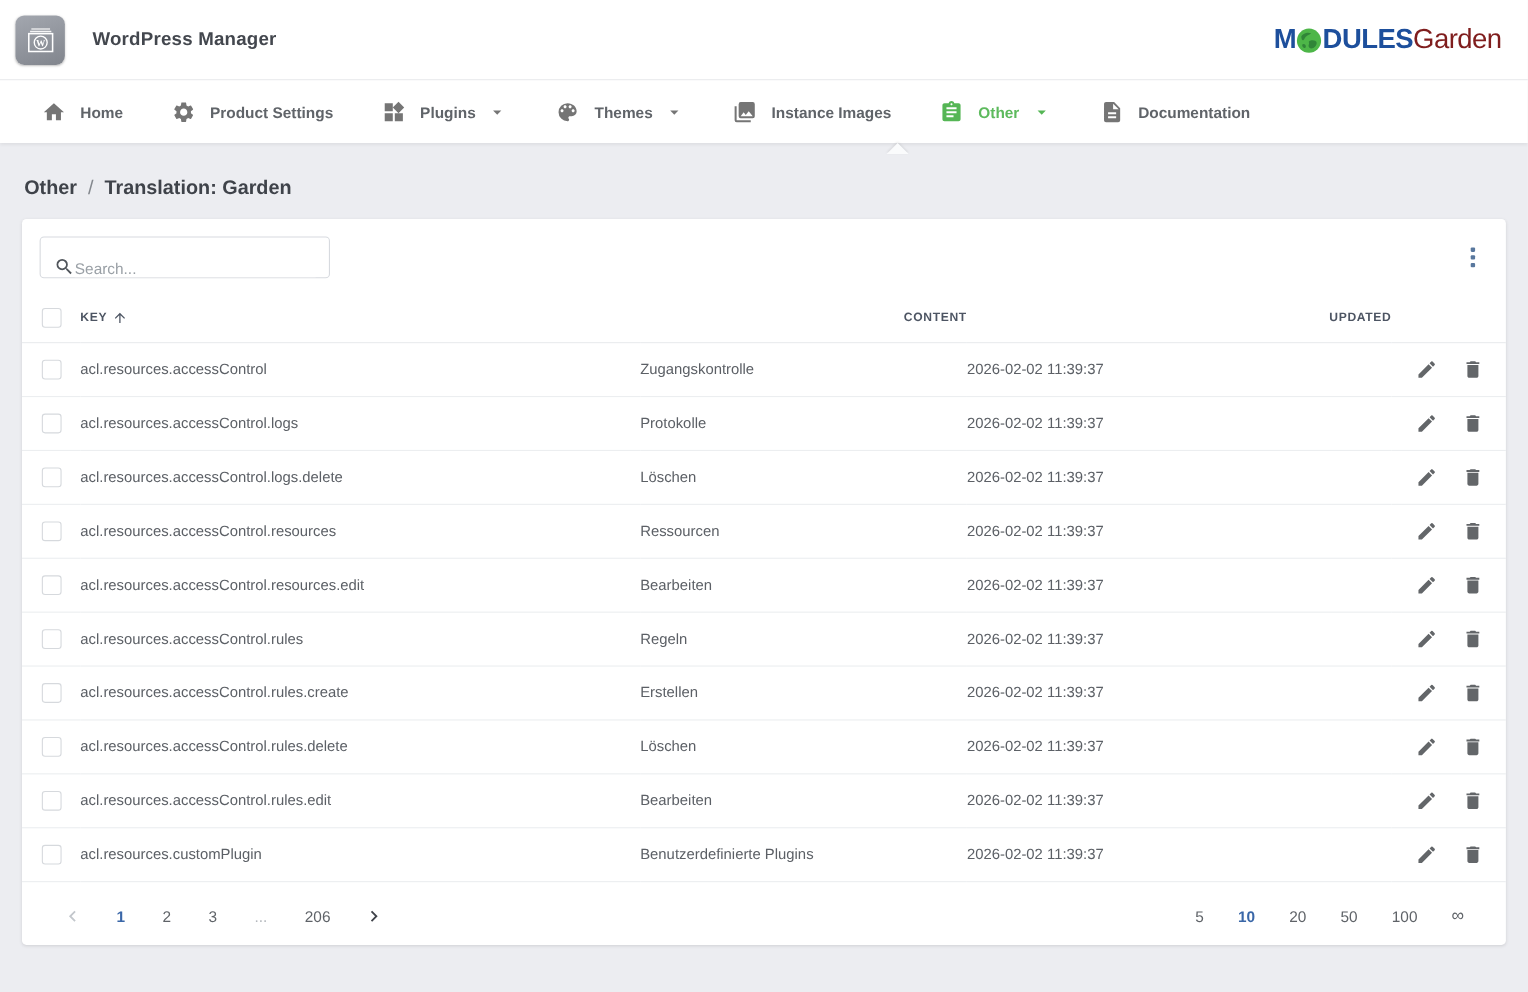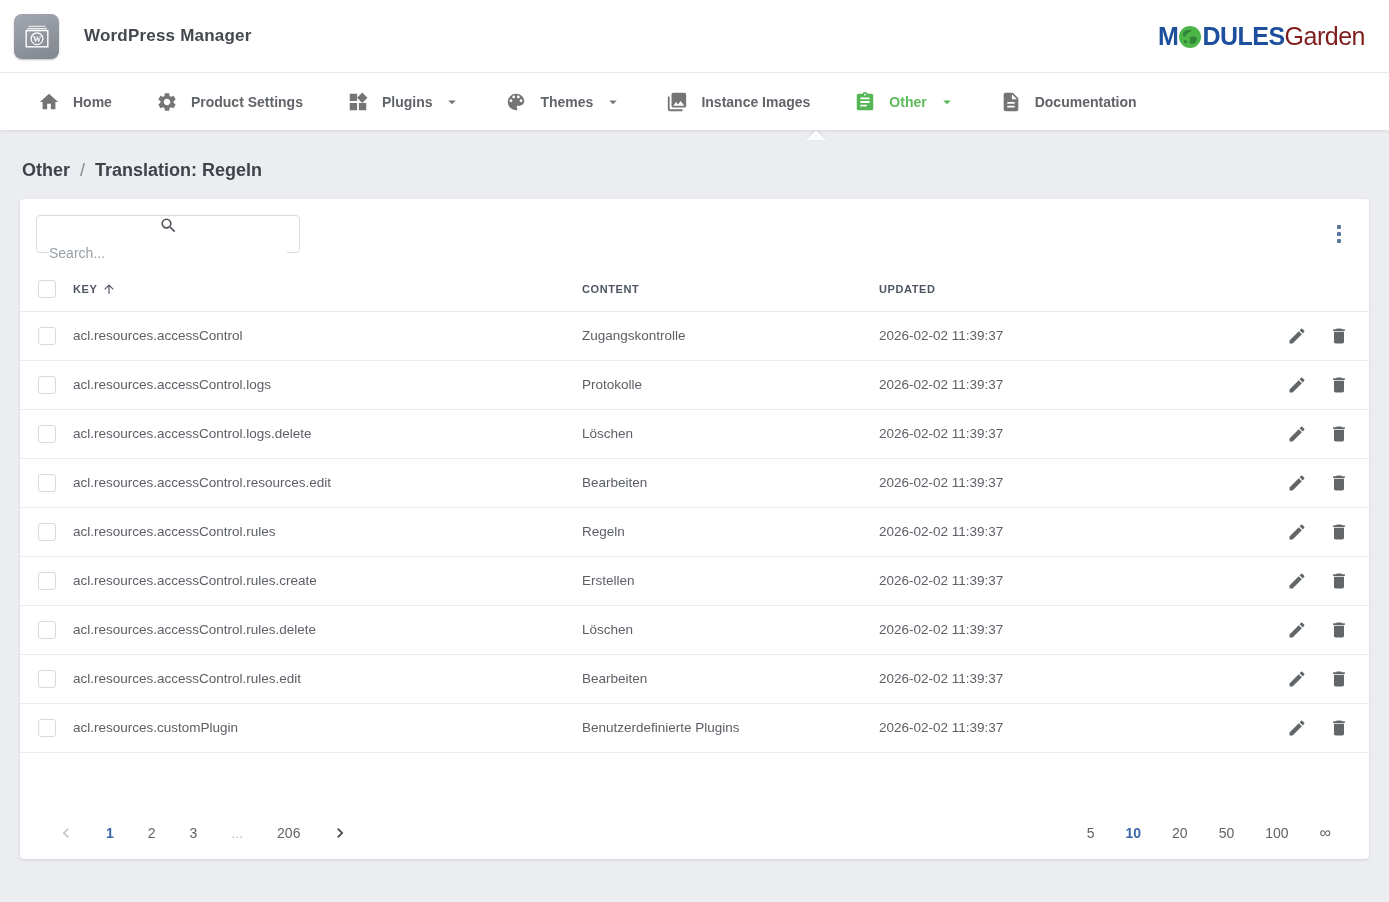--- a/index.html
+++ b/index.html
@@ -57,38 +57,38 @@
 
   .card {
     margin-top:18px; background:#fff; border-radius:4px;
     box-shadow:0 1px 3px rgba(60,64,67,.16);
     height:660px; display:flex; flex-direction:column;
   }
 
   
   .card-toolbar { display:flex; align-items:center; padding:16px 22px 14px 16px; }
   .search-box {
-    display:flex; align-items:center; width:264px; height:38px;
-    border:1px solid #d7dadf; border-radius:4px; padding:0 12px; gap:10px;flex-direction:column;
+    display:flex; align-items:flex-end; width:264px; height:38px;
+    border:1px solid #d7dadf; border-radius:4px; padding:0 12px; 
   }
   .search-box svg { color:#50555b; flex:none; }
   .search-box input {
     border:none; outline:none; width:100%; font-size:14px;
     font-family:"Liberation Sans", sans-serif; color:#3f434a;
   }
   .search-box input::placeholder { color:#9aa0a6; }
   .kebab { margin-left:auto; display:flex; flex-direction:column; gap:3px; padding:6px; cursor:pointer; }
   .kebab i { width:4px; height:4px; background:#58779d; border-radius:1px; }
 
   
   table { width:100%; border-collapse:collapse; table-layout:fixed; }
   col.c-check { width:53px; } col.c-key { width:509px; } col.c-content { width:297px; }
   col.c-actions { width:104px; }
   thead th {
-    text-align:left; font-size:11px; font-weight:700; color:#4d5563;
+    text-align:right; font-size:11px; font-weight:700; color:#4d5563;
     letter-spacing:.6px; height:44px; border-bottom:1px solid #e9ebee; padding:0;
   }
   thead .th-inner { display:flex; align-items:center; gap:5px; }
   .sort-arrow { color:#4d5563; display:flex; }
   tbody td { height:49px; border-bottom:1px solid #eceef0; font-size:13.5px; color:#5c6066; padding:0;margin-left:32px; }
   .checkbox {
     width:18px; height:18px; border:1.5px solid #d6d9dd; border-radius:3px;
     margin-left:18px; background:#fff; cursor:pointer;
   }
   td.actions-cell { text-align:right; padding-right:16px; white-space:nowrap; }
@@ -218,21 +218,21 @@
   </div>
 
   <div class="nav-notch"></div>
 </div>
 
 <div class="content">
 
   <div class="breadcrumb">
     <span>Other</span>
     <span class="sep">/</span>
-    <span>Translation: Regeln</span>
+    <span>Translation: Garden</span>
   </div>
 
   <div class="card">
 
     <div class="card-toolbar">
       <div class="search-box">
         <svg width="19" height="19" viewBox="0 0 24 24" fill="currentColor">
             <path d="M15.5 14h-.79l-.28-.27A6.47 6.47 0 0 0 16 9.5 6.5 6.5 0 1 0 9.5 16c1.61 0 3.09-.59 4.23-1.57l.27.28v.79l5 5L20.49 19l-5-5zm-6 0C7.01 14 5 11.99 5 9.5S7.01 5 9.5 5 14 7.01 14 9.5 11.99 14 9.5 14z"></path>
           </svg>
         <input type="text" placeholder="Search..." style="">
@@ -306,20 +306,37 @@
                   <path d="M6 19c0 1.1.9 2 2 2h8c1.1 0 2-.9 2-2V7H6v12zM19 4h-3.5l-1-1h-5l-1 1H5v2h14V4z"></path>
                 </svg>
               </span></td>
           </tr>
           <tr>
             <td>
               <div class="checkbox"></div>
             </td>
             <td><span>acl.resources.accessControl.logs.delete</span></td>
             <td><span>Löschen</span></td>
+            <td><span>2026-02-02 11:39:37</span></td>
+            <td class="actions-cell"><span class="icon-btn">
+                <svg width="20" height="20" viewBox="0 0 24 24" fill="currentColor">
+                  <path d="M3 17.25V21h3.75L17.81 9.94l-3.75-3.75L3 17.25zM20.71 7.04c.39-.39.39-1.02 0-1.41l-2.34-2.34a1 1 0 0 0-1.41 0l-1.83 1.83 3.75 3.75 1.83-1.83z"></path>
+                </svg>
+              </span><span class="icon-btn">
+                <svg width="20" height="20" viewBox="0 0 24 24" fill="currentColor">
+                  <path d="M6 19c0 1.1.9 2 2 2h8c1.1 0 2-.9 2-2V7H6v12zM19 4h-3.5l-1-1h-5l-1 1H5v2h14V4z"></path>
+                </svg>
+              </span></td>
+          </tr>
+          <tr>
+            <td>
+              <div class="checkbox"></div>
+            </td>
+            <td><span>acl.resources.accessControl.resources</span></td>
+            <td><span>Ressourcen</span></td>
             <td><span>2026-02-02 11:39:37</span></td>
             <td class="actions-cell"><span class="icon-btn">
                 <svg width="20" height="20" viewBox="0 0 24 24" fill="currentColor">
                   <path d="M3 17.25V21h3.75L17.81 9.94l-3.75-3.75L3 17.25zM20.71 7.04c.39-.39.39-1.02 0-1.41l-2.34-2.34a1 1 0 0 0-1.41 0l-1.83 1.83 3.75 3.75 1.83-1.83z"></path>
                 </svg>
               </span><span class="icon-btn">
                 <svg width="20" height="20" viewBox="0 0 24 24" fill="currentColor">
                   <path d="M6 19c0 1.1.9 2 2 2h8c1.1 0 2-.9 2-2V7H6v12zM19 4h-3.5l-1-1h-5l-1 1H5v2h14V4z"></path>
                 </svg>
               </span></td>

